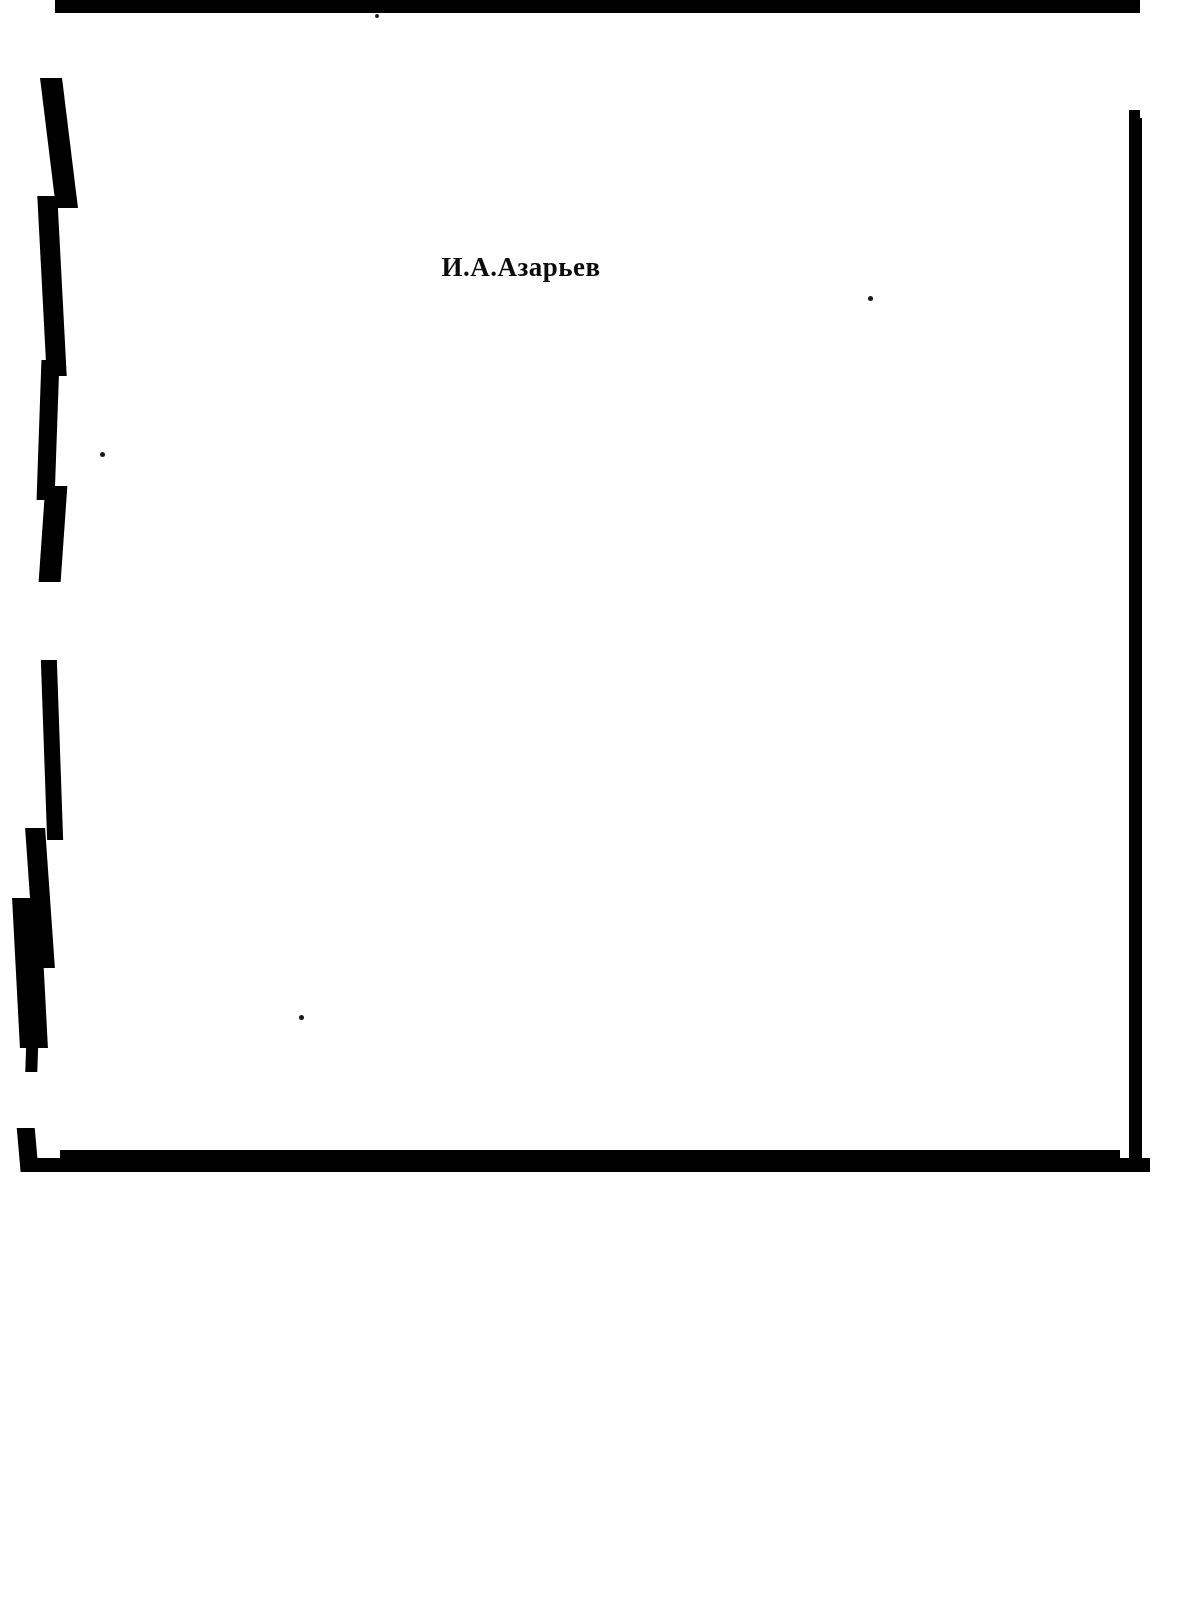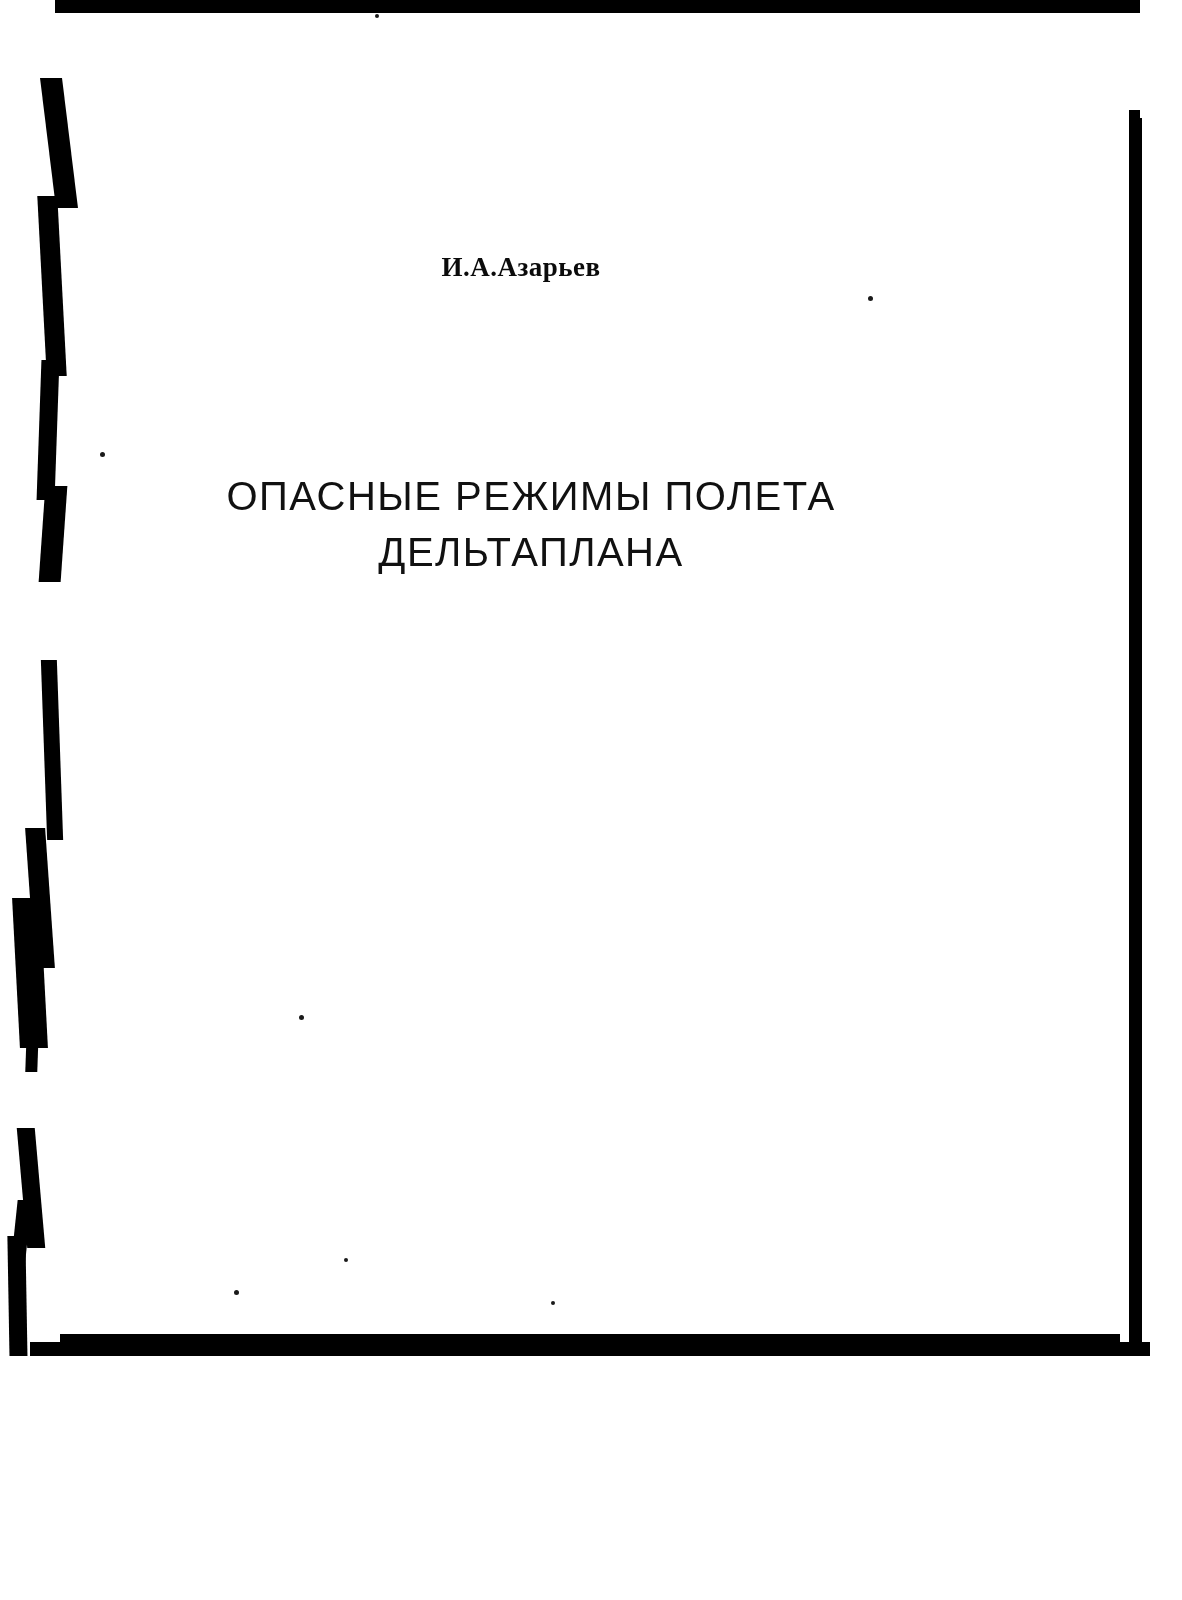--- a/index.html
+++ b/index.html
@@ -3,21 +3,21 @@
 <meta charset="utf-8">
 <style>
   html, body {
     margin: 0;
     padding: 0;
     background: #ffffff;
   }
   #page {
     position: relative;
     width: 1182px;
-    height: 1356px;
+    height: 1172px;
     background: #ffffff;
     overflow: hidden;
     font-family: "Liberation Sans", sans-serif;
   }
 
   
   .scan-edge {
     position: absolute;
     background: #000000;
     pointer-events: none;
@@ -139,24 +139,20 @@
     <b class="s6"></b>
     <b class="s7"></b>
     <b class="s8"></b>
     <b class="s9"></b>
     <b class="s10"></b>
     <b class="s11"></b>
   </div>
 
   <div class="author">И.А.Азарьев</div>
 
-  <div class="title">
-    <span>ОПАСНЫЕ РЕЖИМЫ ПОЛЕТА</span>
-    <span class="line2">ДЕЛЬТАПЛАНА</span>
-  </div>
 
 
   <span class="speck" style="left:375px; top:14px;  width:4px; height:4px;"></span>
   <span class="speck" style="left:868px; top:296px; width:5px; height:5px;"></span>
   <span class="speck" style="left:100px; top:452px; width:5px; height:5px;"></span>
   <span class="speck" style="left:299px; top:1015px; width:5px; height:5px;"></span>
   <span class="speck" style="left:344px; top:1258px; width:4px; height:4px;"></span>
   <span class="speck" style="left:234px; top:1290px; width:5px; height:5px;"></span>
   <span class="speck" style="left:551px; top:1301px; width:4px; height:4px;"></span>
   <span class="speck" style="left:356px; top:1528px; width:5px; height:5px;"></span>

